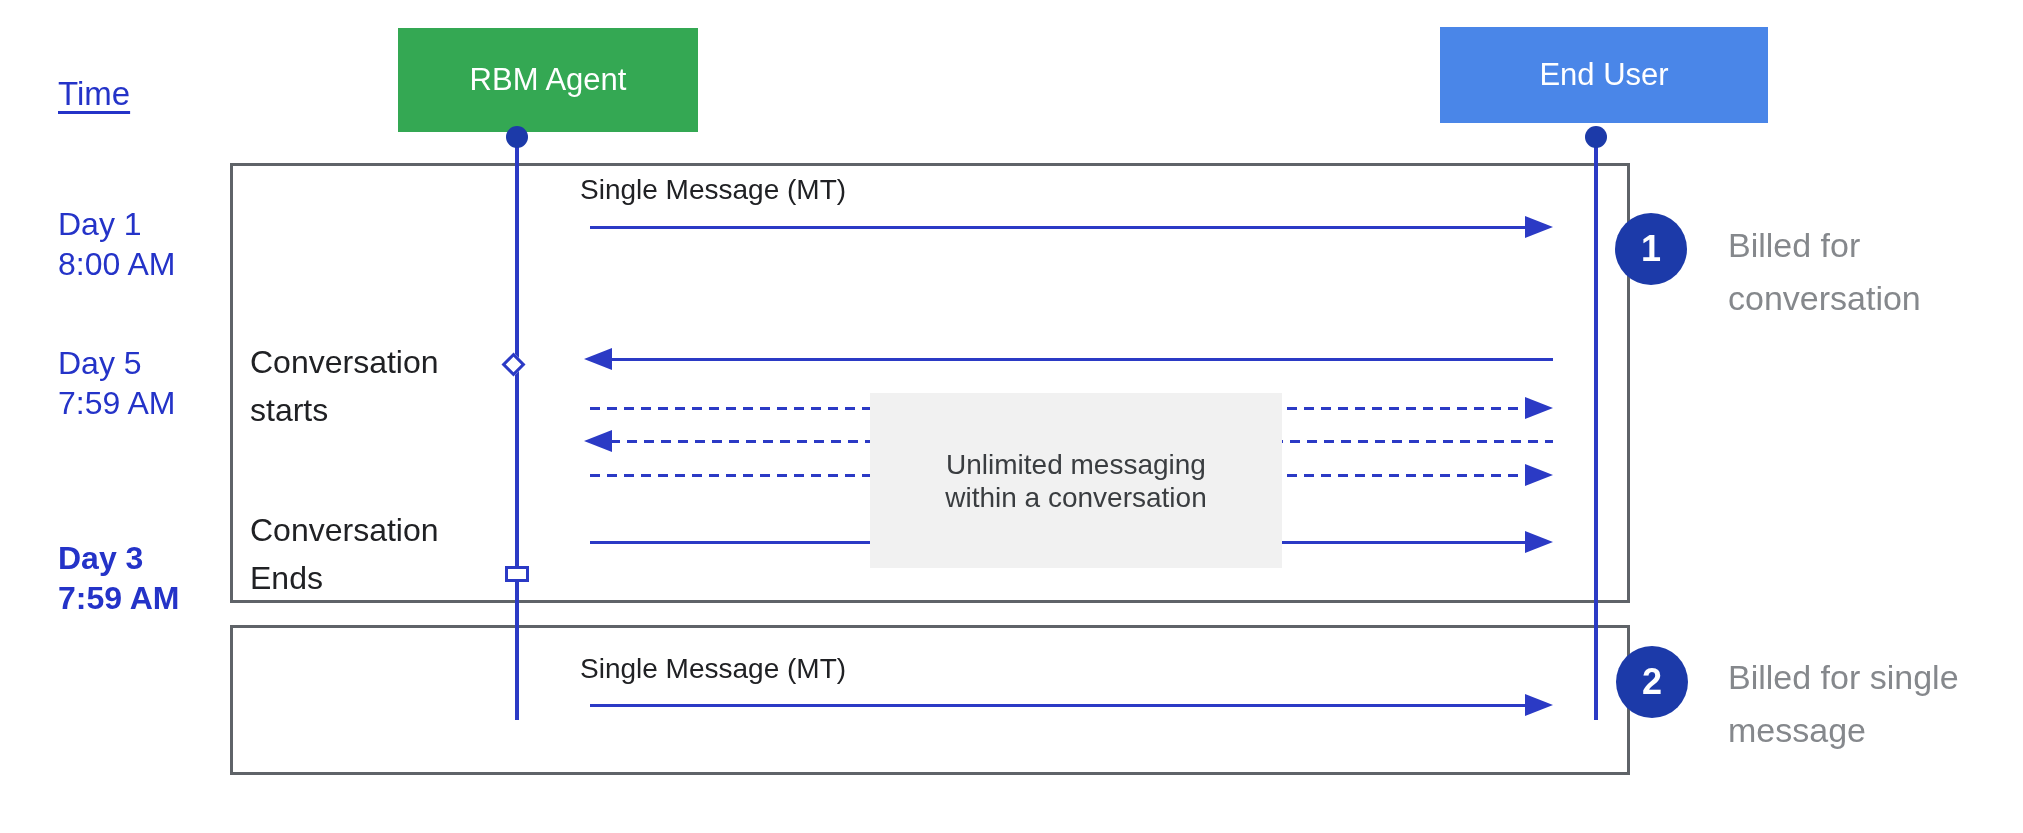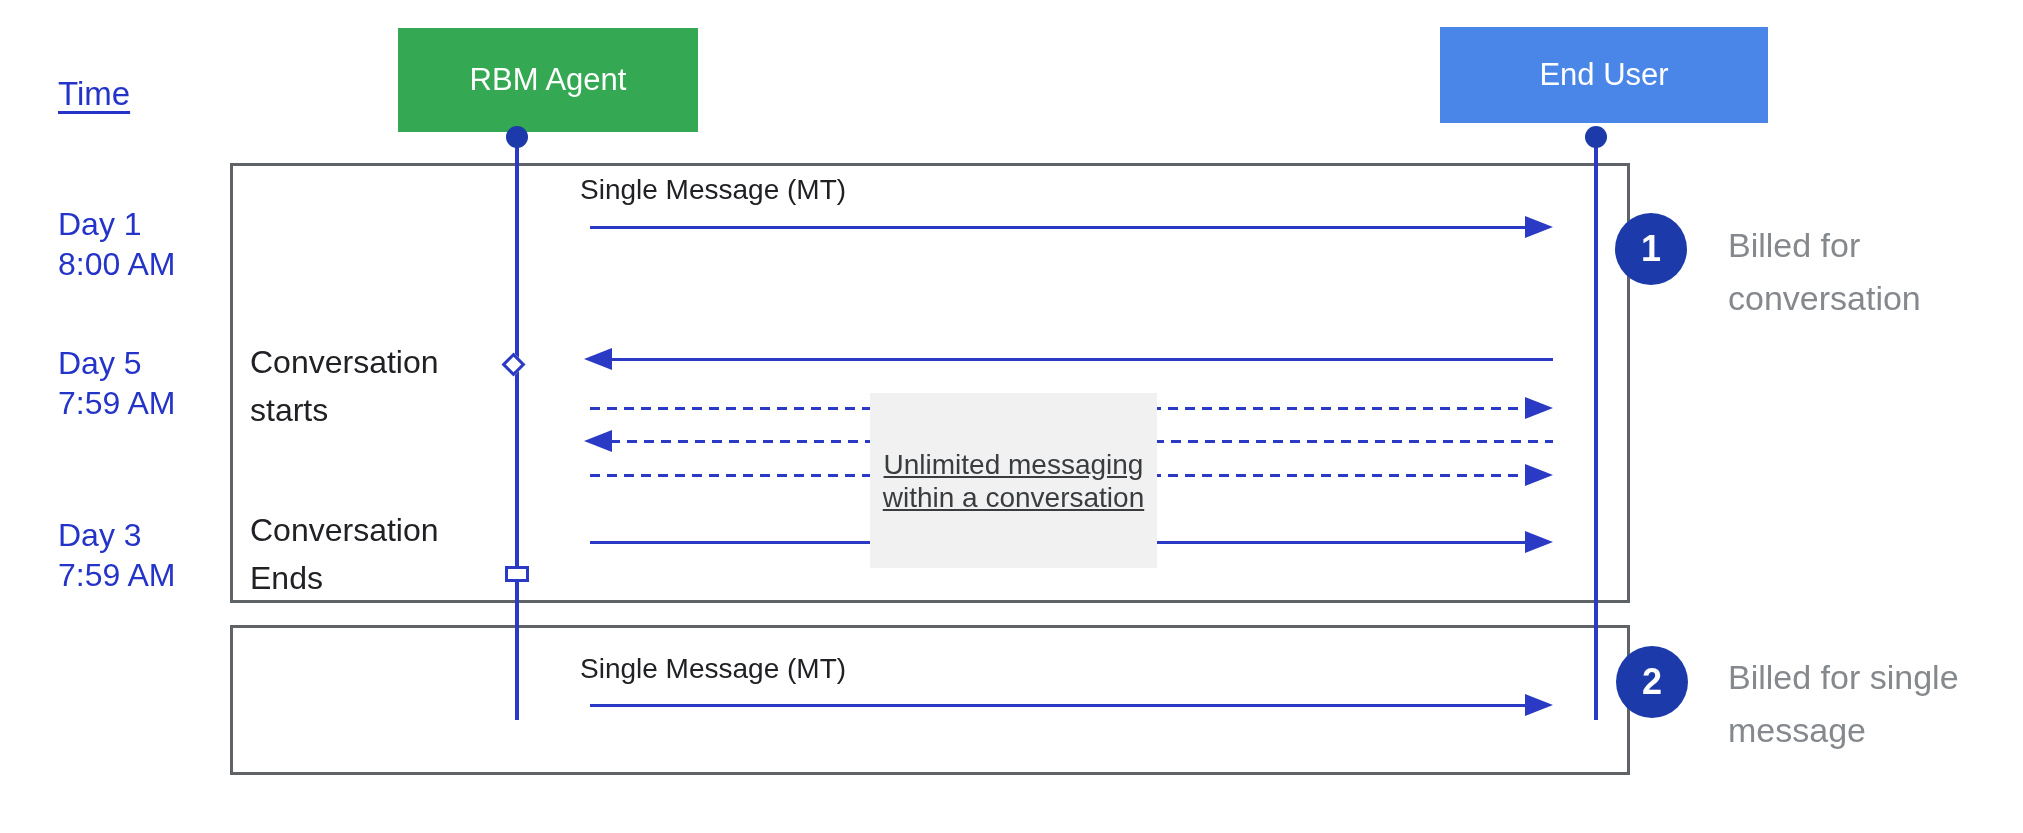--- a/index.html
+++ b/index.html
@@ -16,21 +16,21 @@
   *{margin:0;padding:0;box-sizing:border-box;}
   html,body{width:2023px;height:833px;background:#ffffff;overflow:hidden;
     font-family:"Liberation Sans", sans-serif;}
   .stage{position:relative;width:2023px;height:833px;background:#fff;}
 
   
   .time-label{position:absolute;left:58px;top:75px;font-size:33px;color:var(--timeline-blue);
     text-decoration:underline;text-underline-offset:6px;}
   .tl{position:absolute;left:58px;font-size:32px;line-height:40px;color:var(--timeline-blue);
     white-space:pre-line;}
-  .tl1{top:204px;} .tl2{top:343px;} .tl3{top:515px;} .tl4{top:688px;}
+  .tl1{top:204px;} .tl2{top:343px;} .tl3{top:538px;font-weight:bold;} .tl4{top:688px;}
 
   
   .actor{position:absolute;display:flex;align-items:center;justify-content:center;
     color:#fff;font-size:31px;}
   .actor-rbm{left:398px;top:28px;width:300px;height:104px;background:var(--agent-green);}
   .actor-user{left:1440px;top:27px;width:328px;height:96px;background:var(--user-blue);}
 
   
   .lifeline{position:absolute;top:137px;height:583px;width:4px;background:var(--arrow-blue);z-index:2;}
   .ll-rbm{left:515px;} .ll-user{left:1594px;}
@@ -63,23 +63,23 @@
   .arrow.dir-right .head{right:0;border-left:28px solid var(--arrow-blue);}
   .arrow.dir-left .line{left:26px;right:0;}
   .arrow.dir-left .head{left:0;border-right:28px solid var(--arrow-blue);}
   .ar1{top:216px;} .ar2{top:348px;} .ar3{top:397px;} .ar4{top:430px;}
   .ar5{top:464px;} .ar6{top:531px;} .ar7{top:694px;}
 
   .msg-label{position:absolute;left:580px;font-size:28px;color:var(--text-black);z-index:2;white-space:nowrap;}
   .ml1{top:174px;} .ml2{top:308px;} .ml7{top:653px;}
 
   
-  .note{position:absolute;left:870px;top:393px;width:287px;height:175px;background:var(--note-bg);
+  .note{position:absolute;left:870px;top:393px;width:412px;height:175px;background:var(--note-bg);
     z-index:3;display:flex;align-items:center;justify-content:center;text-align:center;
-    font-size:28px;line-height:33px;color:#3a3d40;white-space:pre-line;text-decoration:underline;}
+    font-size:28px;line-height:33px;color:#3a3d40;white-space:pre-line;}
 
   
   .badge{position:absolute;width:72px;height:72px;border-radius:50%;background:var(--marker-blue);
     color:#fff;font-size:36px;font-weight:bold;display:flex;align-items:center;justify-content:center;z-index:5;}
   .badge1{left:1615px;top:213px;} .badge2{left:1616px;top:646px;}
   .billing-text{position:absolute;left:1728px;width:300px;font-size:34px;line-height:53px;
     color:var(--annotation-gray);white-space:pre-line;z-index:2;}
   .bt1{top:219px;} .bt2{top:651px;}
 </style>
 </head>

